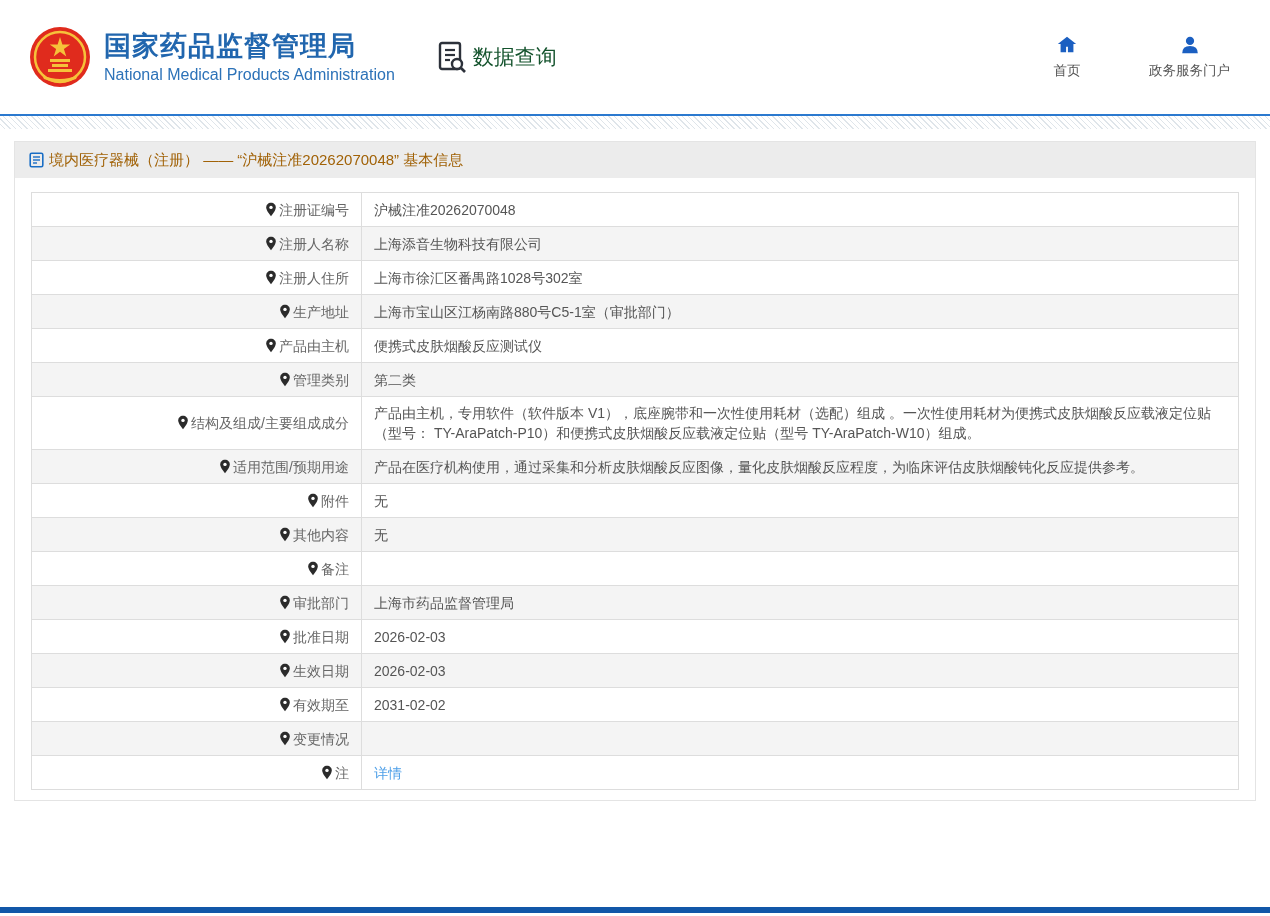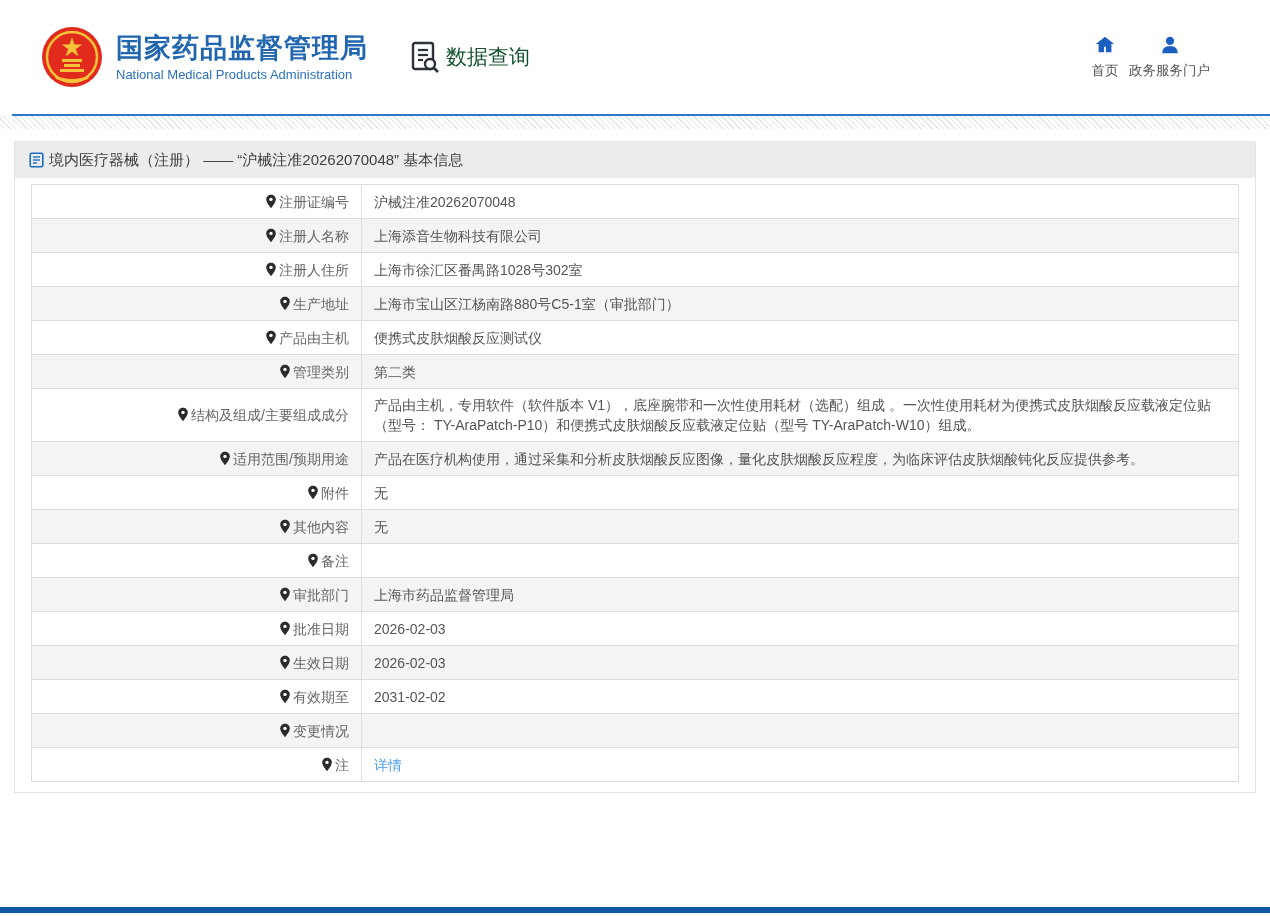--- a/index.html
+++ b/index.html
@@ -12,43 +12,42 @@
     color: #555;
   }
 
   
   .site-header {
     height: 116px;
     display: flex;
     align-items: center;
     background: #ffffff;
     border-bottom: 2px solid #2b79cf;
-    padding: 0 60px 0 28px;
-    margin-left: 12px;
+    padding: 0 40px 0 28px;
   }
   .brand { display: flex; align-items: center; cursor: pointer; }
   .emblem { width: 64px; height: 64px; flex: 0 0 64px; }
   .brand-text { margin-left: 12px; }
   .brand-cn {
     color: #2166ae;
     font-size: 27px;
     font-weight: bold;
     letter-spacing: 1px;
     line-height: 1.2;
   }
-  .brand-en { color: #2c72b8; font-size: 13px; margin-top: 3px; }
+  .brand-en { color: #2c72b8; font-size: 16px; margin-top: 3px; }
   .app-title {
     display: flex;
     align-items: center;
     margin-left: 42px;
     cursor: pointer;
   }
   .app-title .glyph { width: 30px; height: 32px; margin-right: 6px; }
   .app-title .label { font-size: 21px; color: #14532d; font-weight: 500; }
-  .header-nav { margin-left: auto; display: flex; }
+  .header-nav { margin-left: auto; display: flex; gap: 58px; }
   .nav-item {
     display: flex; flex-direction: column; align-items: center;
     gap: 6px; cursor: pointer; min-width: 48px;
   }
   .nav-item svg { width: 22px; height: 22px; }
   .nav-item .nav-label { font-size: 13.5px; color: #555; }
 
   
   .hatch {
     height: 13px;
@@ -64,26 +63,26 @@
     margin: 12px 14px 0 14px;
     border: 1px solid #e4e4e4;
     background: #ffffff;
   }
   .section-bar {
     background: #ececec;
     height: 36px;
     display: flex;
     align-items: center;
     padding: 8px 14px;
-    color: #404040;
+    color: #a16207;
     font-size: 15px;
   }
   .section-bar .doc-glyph { width: 15px; height: 16px; margin-right: 5px; flex: 0 0 15px; }
 
-  .table-wrap { padding: 6px 16px 10px 16px; }
+  .table-wrap { padding: 14px 16px 10px 16px; }
   table.info-table {
     width: 100%;
     border-collapse: collapse;
     border: 1px solid #c9c9c9;
     font-size: 14px;
   }
   table.info-table td {
     border: 1px solid #dddddd;
     height: 34px;
     padding: 6px 12px;

